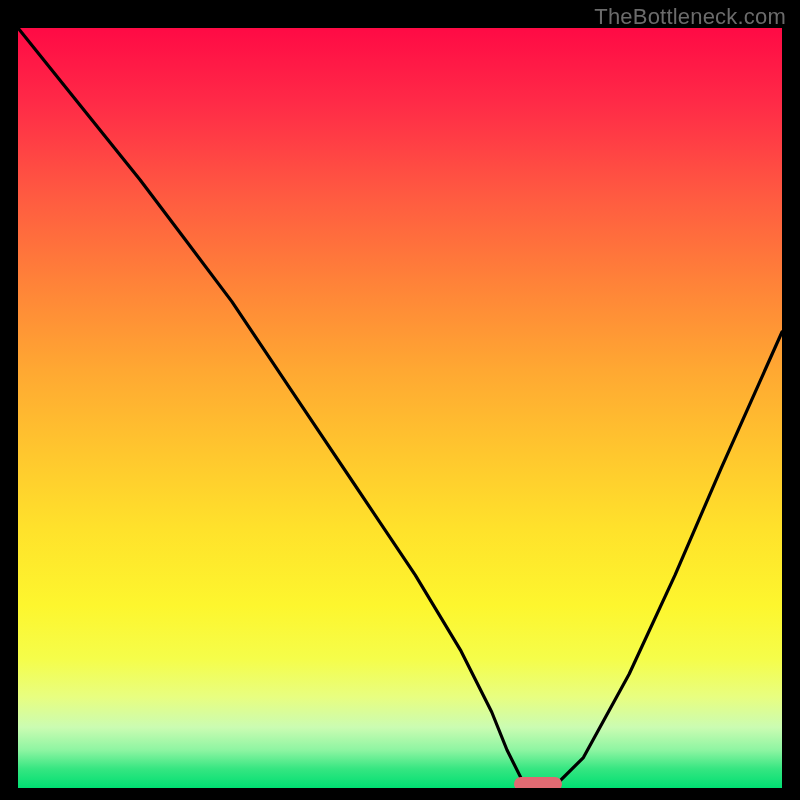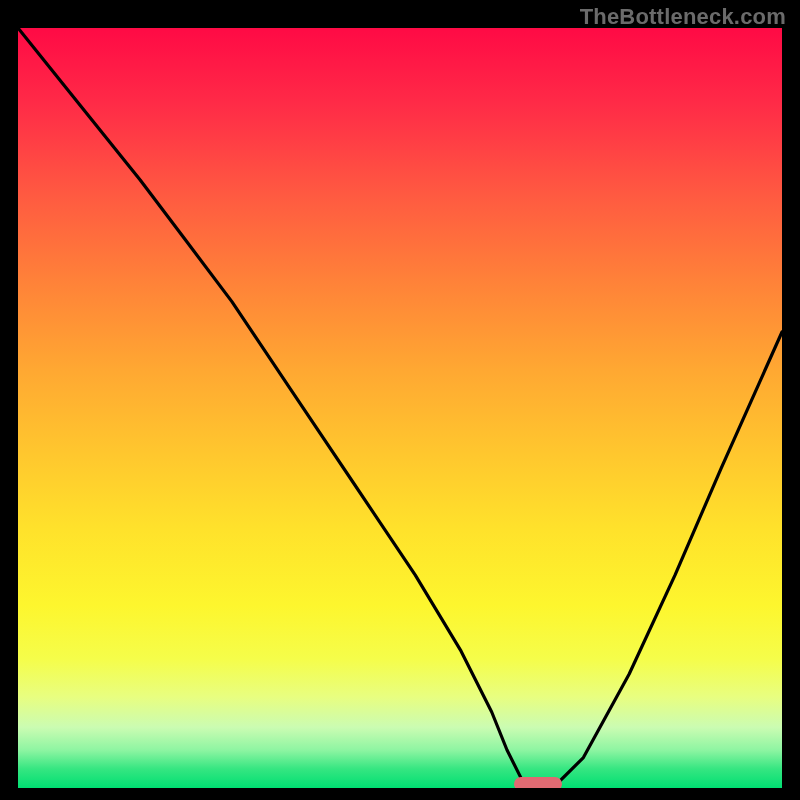--- a/index.html
+++ b/index.html
@@ -65,21 +65,21 @@
     border-radius: 7px;
     background: #e06a72;
     transform: translate(-50%, -50%);
   }
   .watermark {
     position: absolute;
     top: 4px;
     right: 14px;
     color: #6b6b6b;
     font-size: 22px;
-    font-weight: 700;
+    font-weight: 400;
     letter-spacing: 0.2px;
   }
 </style>
 </head>
 <body>
 
 <div class="watermark">TheBottleneck.com</div>
 
 <div class="frame">
   <div class="plot-area">

